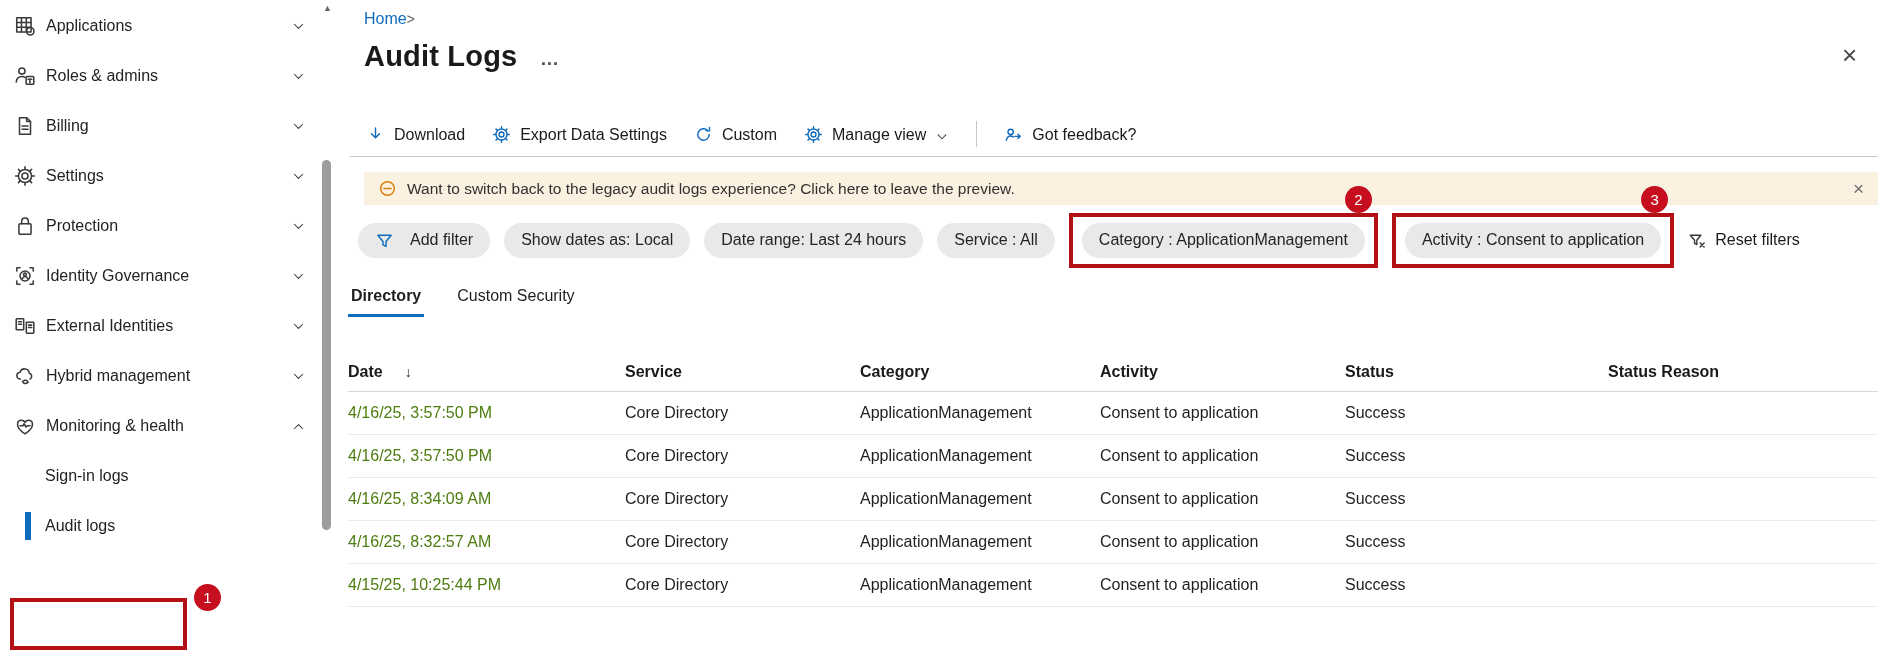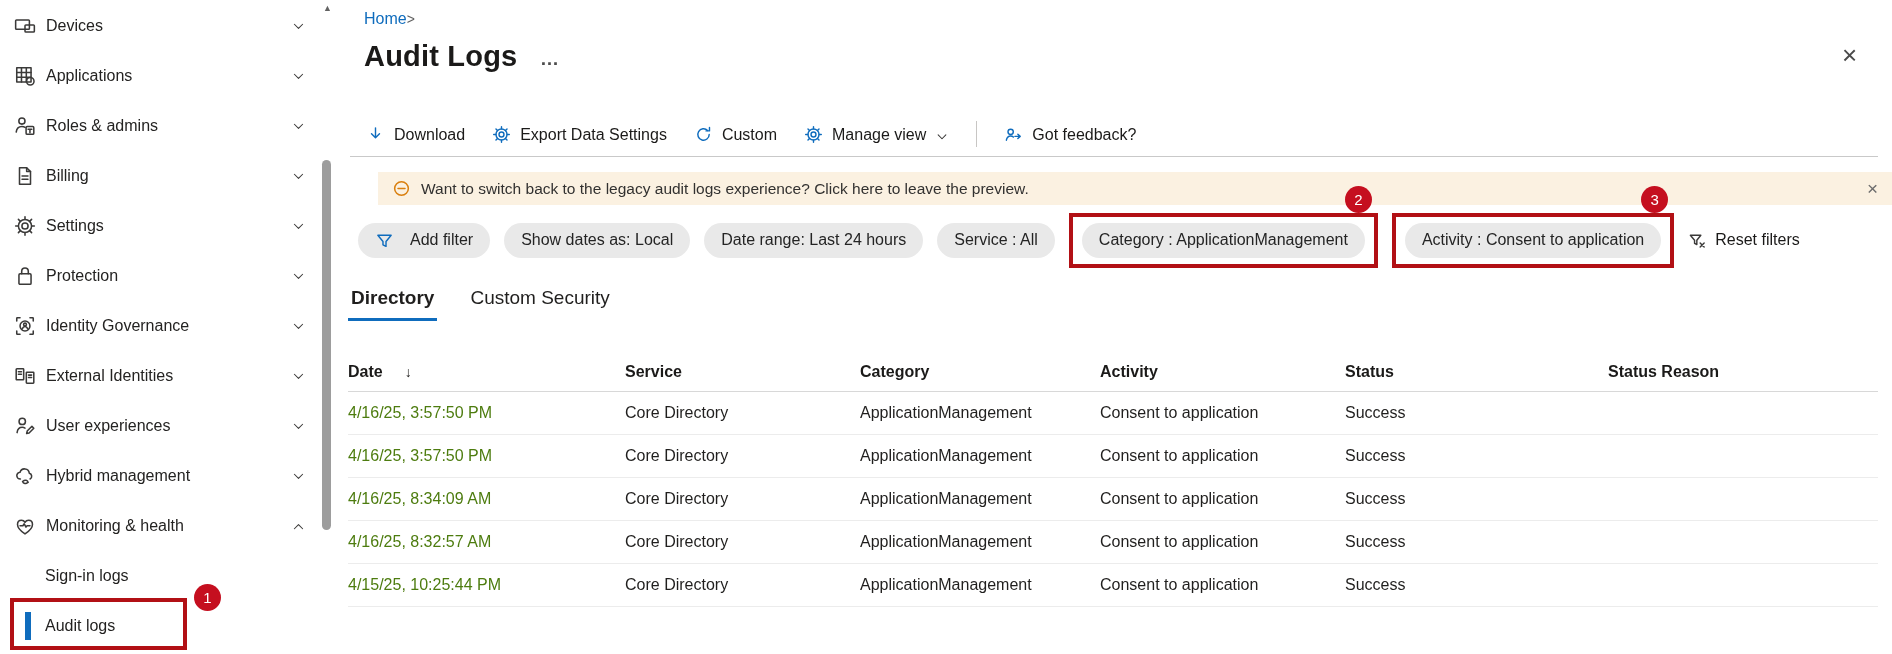--- a/index.html
+++ b/index.html
@@ -32,62 +32,48 @@
   .bc-sep{color:#616161;font-size:14px;}
   .page-title{position:absolute;left:364px;top:40px;font-size:29px;font-weight:700;color:#1b1a19;letter-spacing:.2px;}
   .title-dots{position:absolute;left:540px;top:48px;font-size:19px;font-weight:700;color:#4c4c4c;letter-spacing:1px;cursor:pointer;}
   .page-close{position:absolute;left:1842px;top:42px;font-size:26px;color:#4a4a4a;cursor:pointer;line-height:1;}
 
   .toolbar{position:absolute;left:366px;top:118px;height:32px;display:flex;align-items:center;gap:27px;color:#1b1a19;}
   .tbtn{display:flex;align-items:flex-end;gap:9px;cursor:pointer;white-space:nowrap;}
   .tool-divider{width:1px;height:26px;background:#c8c6c4;}
   .hr-top{position:absolute;left:350px;top:156px;width:1528px;height:1px;background:#c9c9c9;}
 
-  .banner{position:absolute;left:378px;top:172px;width:1514px;height:33px;background:#fbf1e1;display:flex;align-items:center;padding:12px 14px;box-sizing:border-box;}
+  .banner{position:absolute;left:364px;top:172px;width:1514px;height:33px;background:#fbf1e1;display:flex;align-items:center;padding:12px 14px;box-sizing:border-box;}
   .banner .msg{margin-left:10px;font-size:15.5px;color:#323130;}
   .banner-close{margin-left:auto;font-size:19px;color:#6d6d6d;cursor:pointer;line-height:1;}
 
   .filters{position:absolute;left:358px;top:212px;height:56px;display:flex;align-items:center;gap:14px;}
   .pill{background:#e9e9e9;border-radius:18px;height:35px;display:flex;align-items:center;padding:0 17px;white-space:nowrap;color:#242424;cursor:pointer;gap:16px;}
   .anno-wrap{position:relative;border:4px solid #b21015;padding:6px 9px;display:flex;align-items:center;background:#fff;}
   .badge-t{position:absolute;top:-31px;right:2px;}
   .reset{display:flex;align-items:center;gap:8px;color:#1b1a19;cursor:pointer;white-space:nowrap;}
 
   .tabs{position:absolute;left:348px;top:287px;display:flex;gap:30px;}
-  .tab{font-size:19px;padding:0 3px 9px;color:#201f1e;cursor:pointer;}
+  .tab{font-size:16px;padding:0 3px 9px;color:#201f1e;cursor:pointer;}
   .tab.active{font-weight:700;border-bottom:3px solid #0f6cbd;}
 
   .table{position:absolute;left:348px;top:352px;width:1530px;}
   .trow{display:grid;grid-template-columns:277px 235px 240px 245px 263px 1fr;align-items:center;height:42px;border-bottom:1px solid #ececec;}
   .trow.thead{height:39px;border-bottom:1px solid #d8d8d8;font-weight:700;color:#1b1a19;}
   .th{display:flex;align-items:center;gap:22px;cursor:pointer;}
   .sort{font-size:14px;font-weight:400;}
   .cell-date{color:#4d7c0f;cursor:pointer;}
 </style>
 </head>
 <body>
 
 <div id="screen">
 
   <nav class="sidebar">
 
-    <div class="nav-item">
-      <span class="icon ic">
-        <svg viewBox="0 0 20 20">
-            <rect x="1.5" y="4.5" width="12.5" height="8.5" rx="0.8"></rect>
-            <rect x="10" y="9" width="8.5" height="6.5" rx="0.8" fill="#fff"></rect>
-          </svg>
-      </span>
-      <span class="lbl">Devices</span>
-      <span class="chev ic">
-          <svg viewBox="0 0 20 20">
-            <path d="M4.5 7l5.5 5.5L15.5 7"></path>
-          </svg>
-        </span>
-    </div>
 
     <div class="nav-item">
       <span class="icon ic">
         <svg viewBox="0 0 20 20">
             <path d="M2.5 2.5h13v13h-13z"></path>
             <path d="M2.5 6.8h13M2.5 11.2h13M6.8 2.5v13M11.2 2.5v13"></path>
             <circle cx="14.8" cy="14.8" r="3.4" fill="#3b3a39" stroke="#fff"></circle>
           </svg>
       </span>
       <span class="lbl">Applications</span>
@@ -189,35 +175,20 @@
           </svg>
       </span>
       <span class="lbl">External Identities</span>
       <span class="chev ic">
           <svg viewBox="0 0 20 20">
             <path d="M4.5 7l5.5 5.5L15.5 7"></path>
           </svg>
         </span>
     </div>
 
-    <div class="nav-item">
-      <span class="icon ic">
-        <svg viewBox="0 0 20 20">
-            <circle cx="7.5" cy="5.8" r="2.9"></circle>
-            <path d="M2.8 16c.4-3 2.3-4.8 4.7-4.8.9 0 1.8.25 2.5.7"></path>
-            <path d="M11.5 16.8l.5-2.2 4.3-4.3 1.7 1.7-4.3 4.3z"></path>
-          </svg>
-      </span>
-      <span class="lbl">User experiences</span>
-      <span class="chev ic">
-          <svg viewBox="0 0 20 20">
-            <path d="M4.5 7l5.5 5.5L15.5 7"></path>
-          </svg>
-        </span>
-    </div>
 
     <div class="nav-item">
       <span class="icon ic">
         <svg viewBox="0 0 20 20">
             <path d="M5.8 12.8a3.1 3.1 0 01-.3-6.2 4.3 4.3 0 018.4.9 2.8 2.8 0 01.7 5.2"></path>
             <path d="M7.8 15a2.7 2.7 0 004.6.9M12.9 15.8a2.7 2.7 0 00-4.5-1.2"></path>
           </svg>
       </span>
       <span class="lbl">Hybrid management</span>
       <span class="chev ic">

